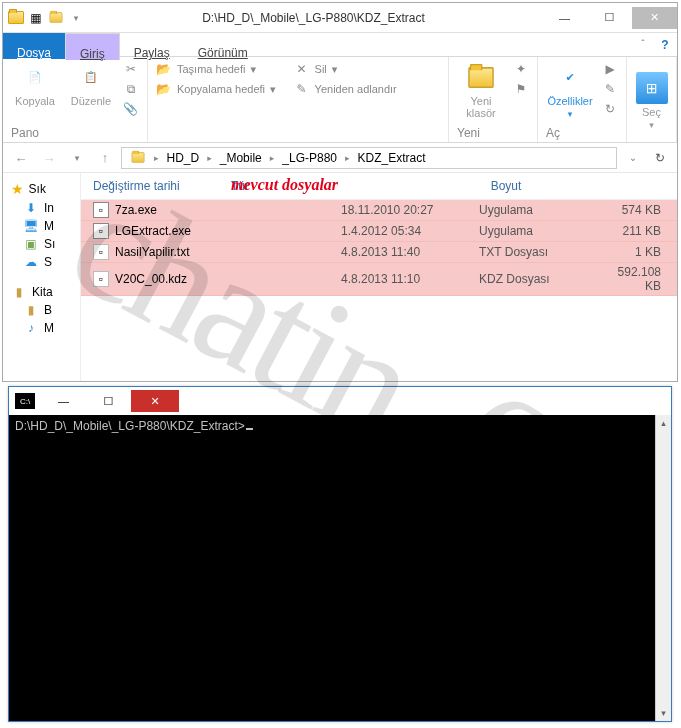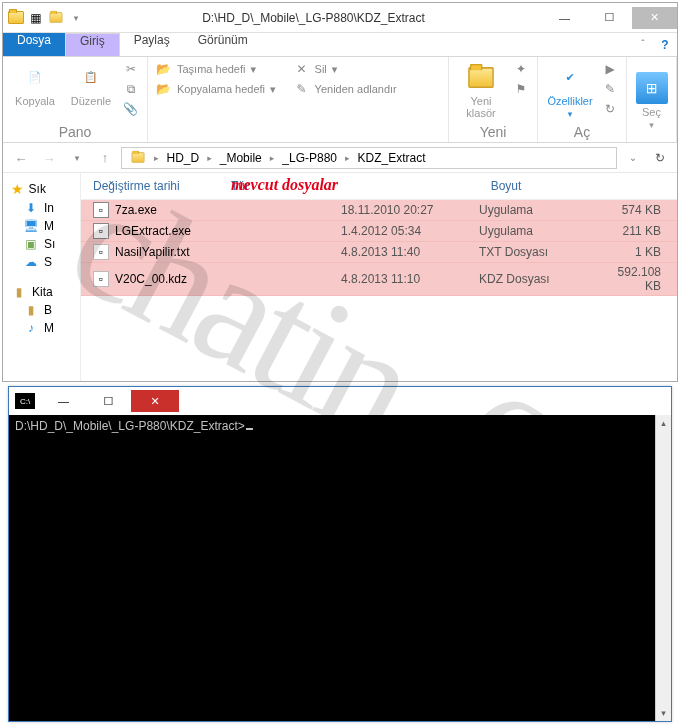--- a/index.html
+++ b/index.html
@@ -14,31 +14,31 @@
 .qat-ico { width: 18px; height: 18px; display: flex; align-items: center; justify-content: center; font-size: 12px; }
 .folder-glyph { width: 16px; height: 13px; background: linear-gradient(#fce690,#f3c338); border: 1px solid #d0a020; border-radius: 1px; position: relative; }
 .folder-glyph::before { content:""; position:absolute; top:-3px; left:0; width:6px; height:3px; background:#f3c338; border:1px solid #d0a020; border-bottom:none; border-radius:1px 1px 0 0;}
 .ex-title .title-text { flex: 1; text-align: center; font-size: 12px; color: #333; }
 .win-controls { display: flex; }
 .win-btn { width: 45px; height: 22px; display: flex; align-items: center; justify-content: center; font-size: 11px; color: #333; }
 .win-btn.disabled-close { background: #bcbcbc; color: #fff; width: 45px; height: 22px; }
 
 
 .ribbon-tabs { height: 24px; display: flex; align-items: stretch; font-size: 12px; border-bottom: 1px solid #d8d8d8; }
-.rtab { padding: 0 14px; color: #444; }
+.rtab { padding: 13px 14px; color: #444; text-decoration: underline; }
 .rtab.file { background: #1979ca; color: #fff; }
 .rtab.active { background: #c4b5fd; border: 1px solid #d8d8d8; border-bottom: none; }
 .rtab-spacer { flex: 1; }
 .rtab-help { width: 24px; display: flex; align-items: center; justify-content: center; color: #1979ca; font-weight: bold; }
 .rtab-collapse { width: 20px; display:flex; align-items:center; justify-content:center; color:#777; font-size:10px;}
 
 
 .ribbon { height: 86px; background: #fff; display: flex; border-bottom: 1px solid #d8d8d8; font-size: 11px; color: #666; }
 .rgroup { border-right: 1px solid #e6e6e6; padding: 4px 8px 2px 8px; display: flex; flex-direction: column; }
-.rgroup-label { text-align: center; font-size: 14px; color: #888; margin-top: auto; padding-top: 2px; }
+.rgroup-label { text-align: left; font-size: 12px; color: #888; margin-top: auto; padding-top: 2px; }
 .rgroup-body { display: flex; gap: 8px; align-items: flex-start; }
 .big-btn { display: flex; flex-direction: column; align-items: center; gap: 2px; color: #999; width: 48px; }
 .big-ico { width: 32px; height: 32px; display: flex; align-items: center; justify-content: center; }
 .small-list { display: flex; flex-direction: column; gap: 4px; }
 .small-item { display: flex; align-items: center; gap: 5px; color: #888; cursor:default; }
 .small-ico { width: 16px; height: 16px; display:flex; align-items:center; justify-content:center; font-size:12px;}
 .rgroup.sec { width: 50px; align-items:center; justify-content:center;}
 .sec-ico { width:32px; height:32px; background: linear-gradient(#78c6ff,#2b8fe0); border-radius:2px; display:flex; align-items:center; justify-content:center; color:#fff; font-size:14px;}
 
 

